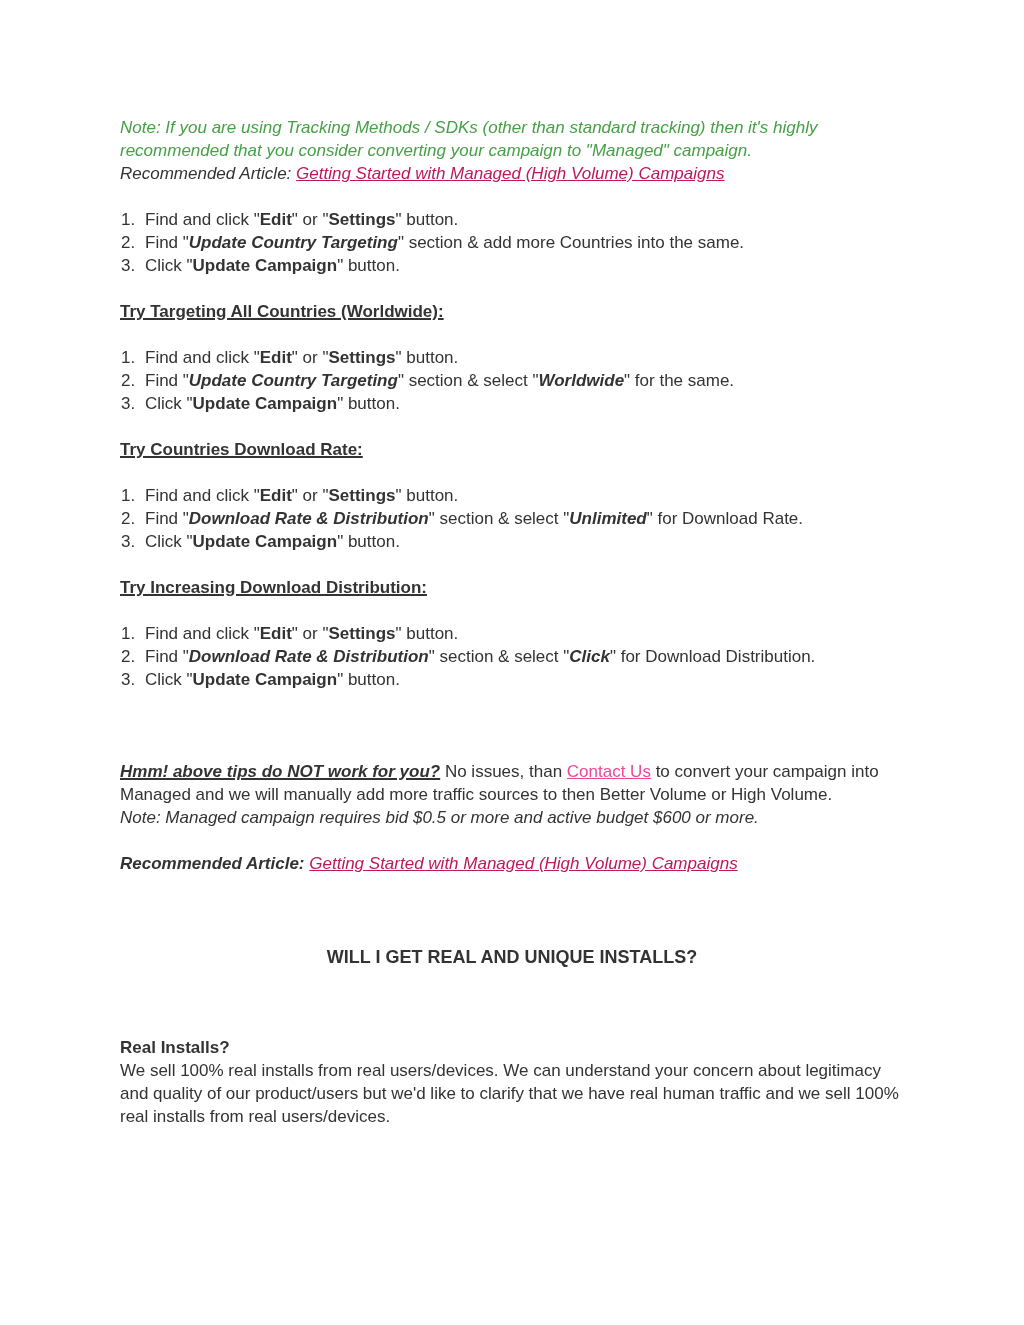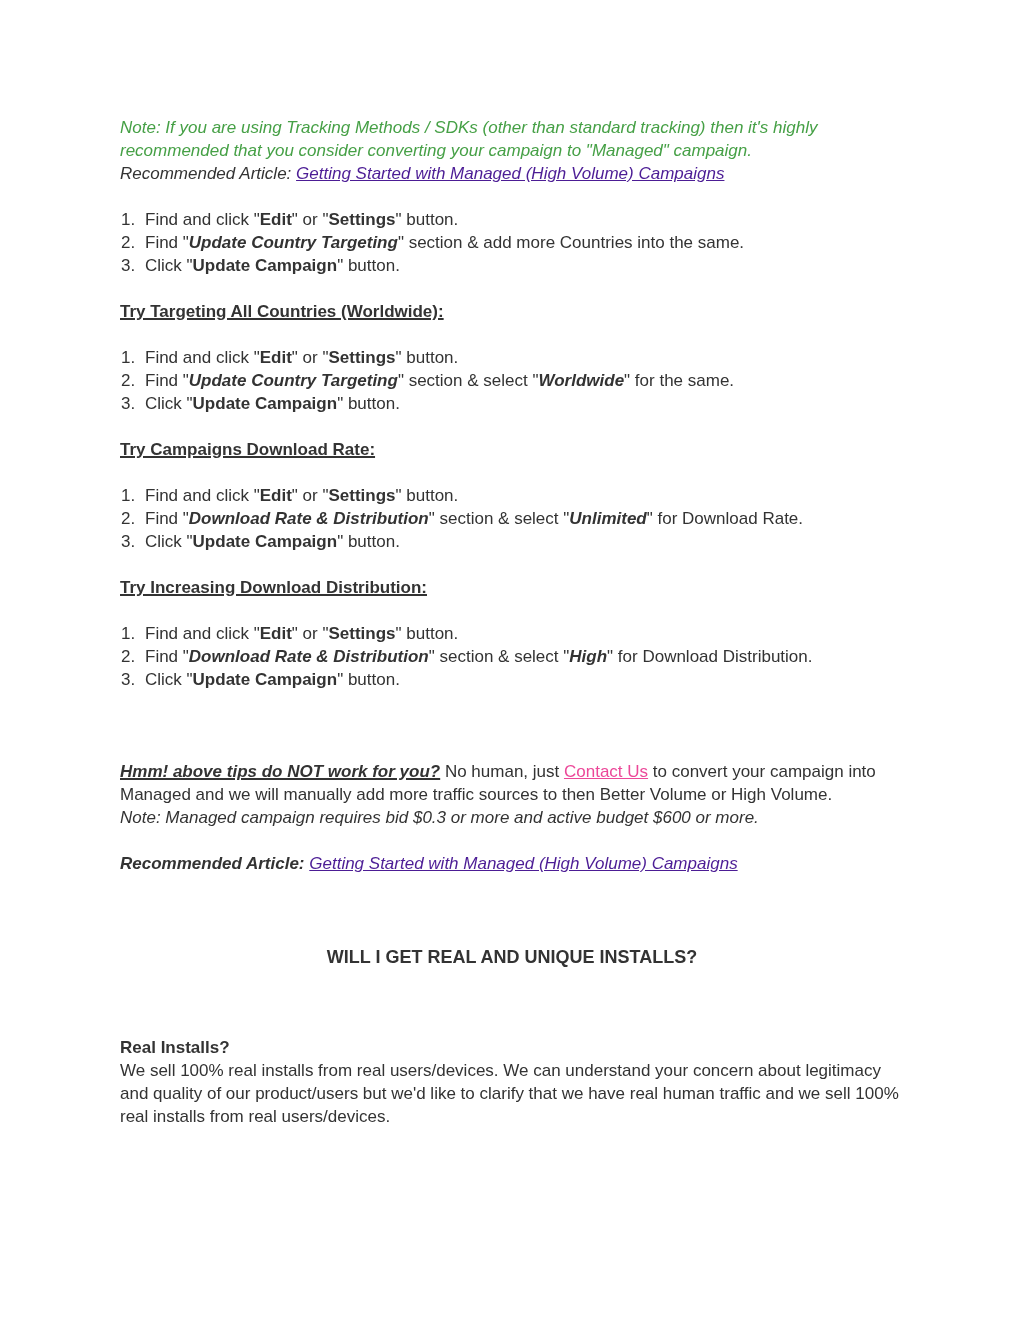--- a/index.html
+++ b/index.html
@@ -22,21 +22,21 @@
   p { margin: 0; }
 
   .note-green {
     color: #46A046;
     font-style: italic;
   }
   .rec-article { margin-bottom: 23px; }
   .rec-article .label { font-style: italic; }
   .rec-article.bold .label { font-weight: bold; }
   .doc-link {
-    color: #4c1d95;
+    color: #be185d;
     font-style: italic;
     text-decoration: underline;
     cursor: pointer;
   }
   .rec2 { margin-bottom: 69px; }
 
   .section-heading {
     font-weight: bold;
     text-decoration: underline;
     text-decoration-thickness: 2px;
@@ -108,42 +108,42 @@
       </div>
       <div class="section">
         <p class="section-heading">Try Targeting All Countries (Worldwide):</p>
         <ol class="steps">
           <li><span>Find and click "</span><span class="b">Edit</span><span>" or "</span><span class="b">Settings</span><span>" button.</span></li>
           <li><span>Find "</span><span class="bi">Update Country Targeting</span><span>" section &amp; select "</span><span class="bi">Worldwide</span><span>" for the same.</span></li>
           <li><span>Click "</span><span class="b">Update Campaign</span><span>" button.</span></li>
         </ol>
       </div>
       <div class="section">
-        <p class="section-heading">Try Campaigns Download Rate:</p>
+        <p class="section-heading">Try Countries Download Rate:</p>
         <ol class="steps">
           <li><span>Find and click "</span><span class="b">Edit</span><span>" or "</span><span class="b">Settings</span><span>" button.</span></li>
           <li><span>Find "</span><span class="bi">Download Rate &amp; Distribution</span><span>" section &amp; select "</span><span class="bi">Unlimited</span><span>" for Download Rate.</span></li>
           <li><span>Click "</span><span class="b">Update Campaign</span><span>" button.</span></li>
         </ol>
       </div>
       <div class="section">
         <p class="section-heading">Try Increasing Download Distribution:</p>
         <ol class="steps">
           <li><span>Find and click "</span><span class="b">Edit</span><span>" or "</span><span class="b">Settings</span><span>" button.</span></li>
-          <li><span>Find "</span><span class="bi">Download Rate &amp; Distribution</span><span>" section &amp; select "</span><span class="bi">High</span><span>" for Download Distribution.</span></li>
+          <li><span>Find "</span><span class="bi">Download Rate &amp; Distribution</span><span>" section &amp; select "</span><span class="bi">Click</span><span>" for Download Distribution.</span></li>
           <li><span>Click "</span><span class="b">Update Campaign</span><span>" button.</span></li>
         </ol>
       </div>
     </div>
 
   <div class="hmm-block">
     <p>
-      <span class="hmm-lead">Hmm! above tips do NOT work for you?</span><span> No human, just </span><a class="contact-link">Contact Us</a><span> to convert your campaign into Managed and we will manually add more traffic sources to then Better Volume or High Volume.</span>
+      <span class="hmm-lead">Hmm! above tips do NOT work for you?</span><span> No issues, than </span><a class="contact-link">Contact Us</a><span> to convert your campaign into Managed and we will manually add more traffic sources to then Better Volume or High Volume.</span>
     </p>
-    <p class="italic-note">Note: Managed campaign requires bid $0.3 or more and active budget $600 or more.</p>
+    <p class="italic-note">Note: Managed campaign requires bid $0.5 or more and active budget $600 or more.</p>
   </div>
 
   <p class="rec-article bold rec2">
     <span class="label b">Recommended Article:</span>
     <span> </span>
     <a class="doc-link">Getting Started with Managed (High Volume) Campaigns</a>
   </p>
 
   <p class="main-heading">WILL I GET REAL AND UNIQUE INSTALLS?</p>
 

